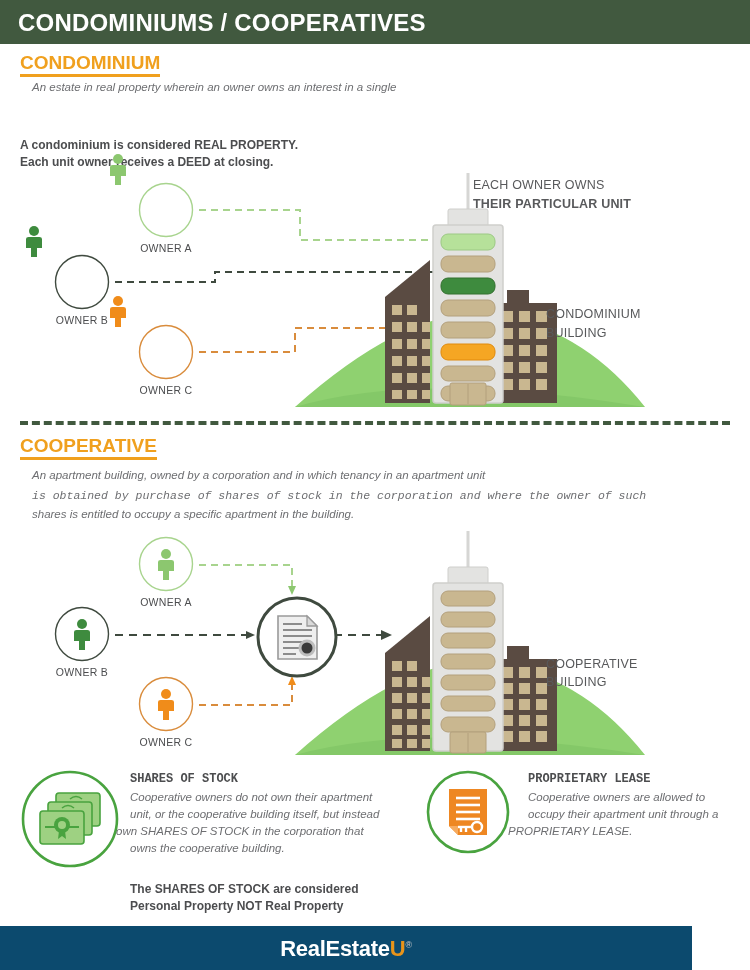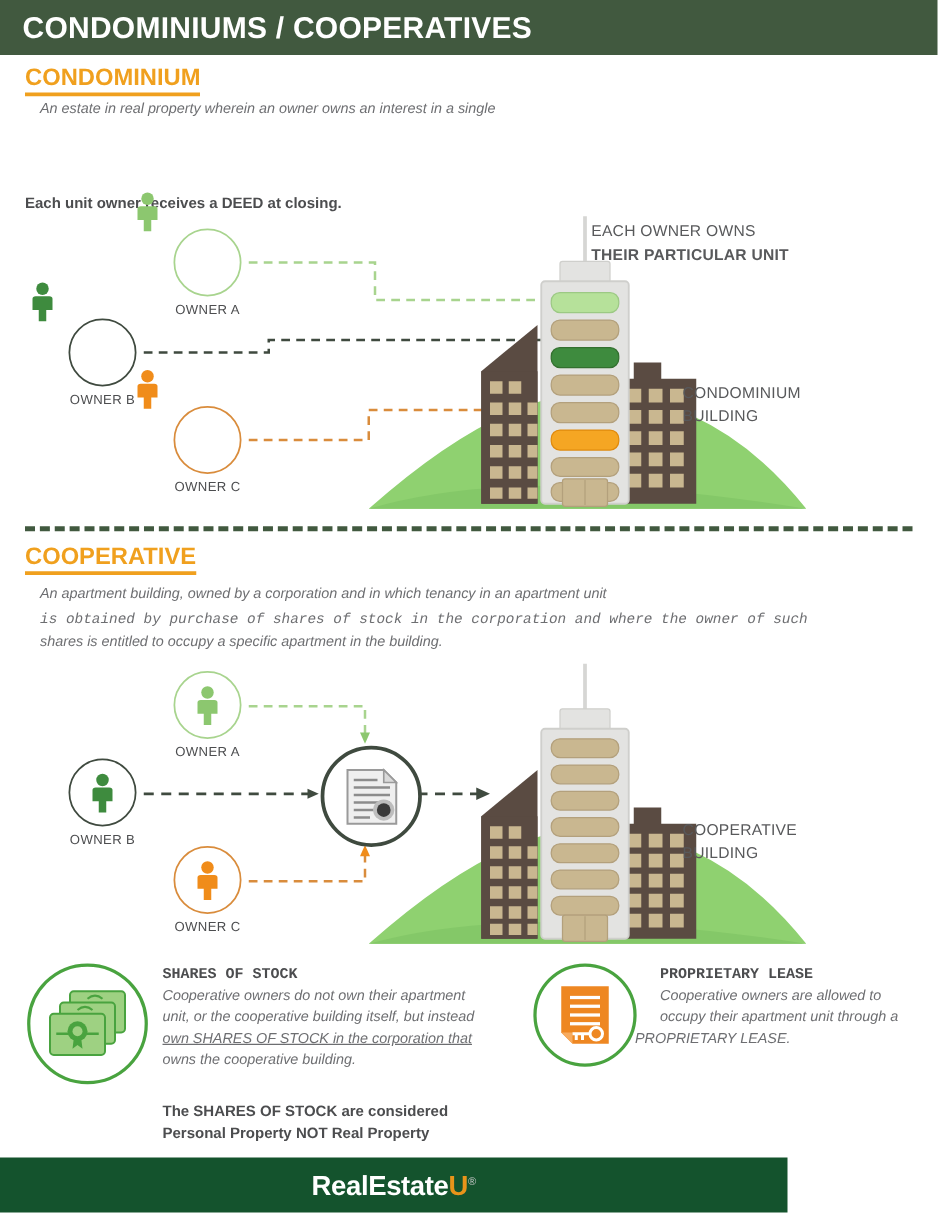--- a/index.html
+++ b/index.html
@@ -16,22 +16,22 @@
     background:#41593f;
   }
   .header-title{
     position:absolute;left:18px;top:9px;
     font-size:24px;font-weight:bold;color:#ffffff;
     letter-spacing:.2px;white-space:nowrap;
   }
 
   
   .footer{
-    position:absolute;left:0;bottom:0;width:630px;height:44px;
-    background:#14532d;
+    position:absolute;left:0;bottom:0;width:692px;height:44px;
+    background:#0c4a6e;
     margin-top:12px;
   }
   .logo{
     position:absolute;left:0;right:0;top:10px;text-align:center;
     font-size:22px;font-weight:bold;color:#fff;letter-spacing:-.3px;
   }
   .logo .u{color:#e8941a;}
   .logo .reg{font-size:9px;vertical-align:super;color:#c9c9c9;font-weight:normal;}
 
   
@@ -93,20 +93,21 @@
 <body>
 
 <div class="page">
 
   <div class="header">
     <div class="header-title">CONDOMINIUMS / COOPERATIVES</div>
   </div>
 
   <div class="sec-head" style="left:20px;top:53px;">CONDOMINIUM</div>
   <div class="sec-desc" style="left:20px;top:78px;">An estate in real property wherein an owner owns an interest in a single</div>
+  <div class="sec-bold" style="left:20px;top:136px;">A condominium is considered REAL PROPERTY.</div>
   <div class="sec-bold" style="left:20px;top:153px;">Each unit owner receives a DEED at closing.</div>
 
   <svg class="scene" style="left:0px;top:160px;width:750px;height:250px;">
 
     <path d="M199,50 L300,50 L300,80 L447,80" fill="none" stroke="#a8d48e" stroke-width="2" stroke-dasharray="7,5"></path>
     <polygon points="447,80 439,76 439,84" fill="#8cc76f"></polygon>
 
     <path d="M115,122 L215,122 L215,112 L447,112" fill="none" stroke="#3f4a3f" stroke-width="2" stroke-dasharray="7,5"></path>
     <polygon points="447,112 439,108 439,116" fill="#3e8b3e"></polygon>
 
@@ -366,21 +367,21 @@
     <line x1="25" y1="58" x2="35" y2="58" stroke="#49a33f" stroke-width="2"></line>
     <line x1="49" y1="58" x2="59" y2="58" stroke="#49a33f" stroke-width="2"></line>
     <circle cx="42" cy="56" r="8" fill="#49a33f"></circle>
     <circle cx="42" cy="56" r="4" fill="#9ed182"></circle>
     <path d="M39,62 L38,70 L42,67 L46,70 L45,62 Z" fill="#49a33f"></path>
   </svg>
 
   <div class="card-title" style="left:130px;top:772px;">SHARES OF STOCK</div>
   <div class="card-body" style="left:130px;top:806px;">unit, or the cooperative building itself, but instead</div>
   <div class="card-body" style="left:130px;top:789px;">Cooperative owners do not own their apartment</div>
-  <div class="card-body" style="left:130px;top:823px;text-decoration:underline;">own SHARES OF STOCK in the corporation that</div>
+  <div class="card-body" style="left:116px;top:823px;">own SHARES OF STOCK in the corporation that</div>
   <div class="card-body" style="left:130px;top:840px;">owns the cooperative building.</div>
 
   <svg class="scene" style="left:425px;top:769px;width:86px;height:86px;">
     <circle cx="43" cy="43" r="40" fill="#fff" stroke="#49a33f" stroke-width="2.6"></circle>
     <path d="M24,20 L62,20 L62,66 L33,66 L24,57 Z" fill="#ee8722"></path>
     <path d="M24,57 L33,57 L33,66 Z" fill="#f7ab5f"></path>
     <g stroke="#fff" stroke-width="2.6">
       <line x1="31" y1="29" x2="55" y2="29"></line>
       <line x1="31" y1="36" x2="55" y2="36"></line>
       <line x1="31" y1="43" x2="55" y2="43"></line>

